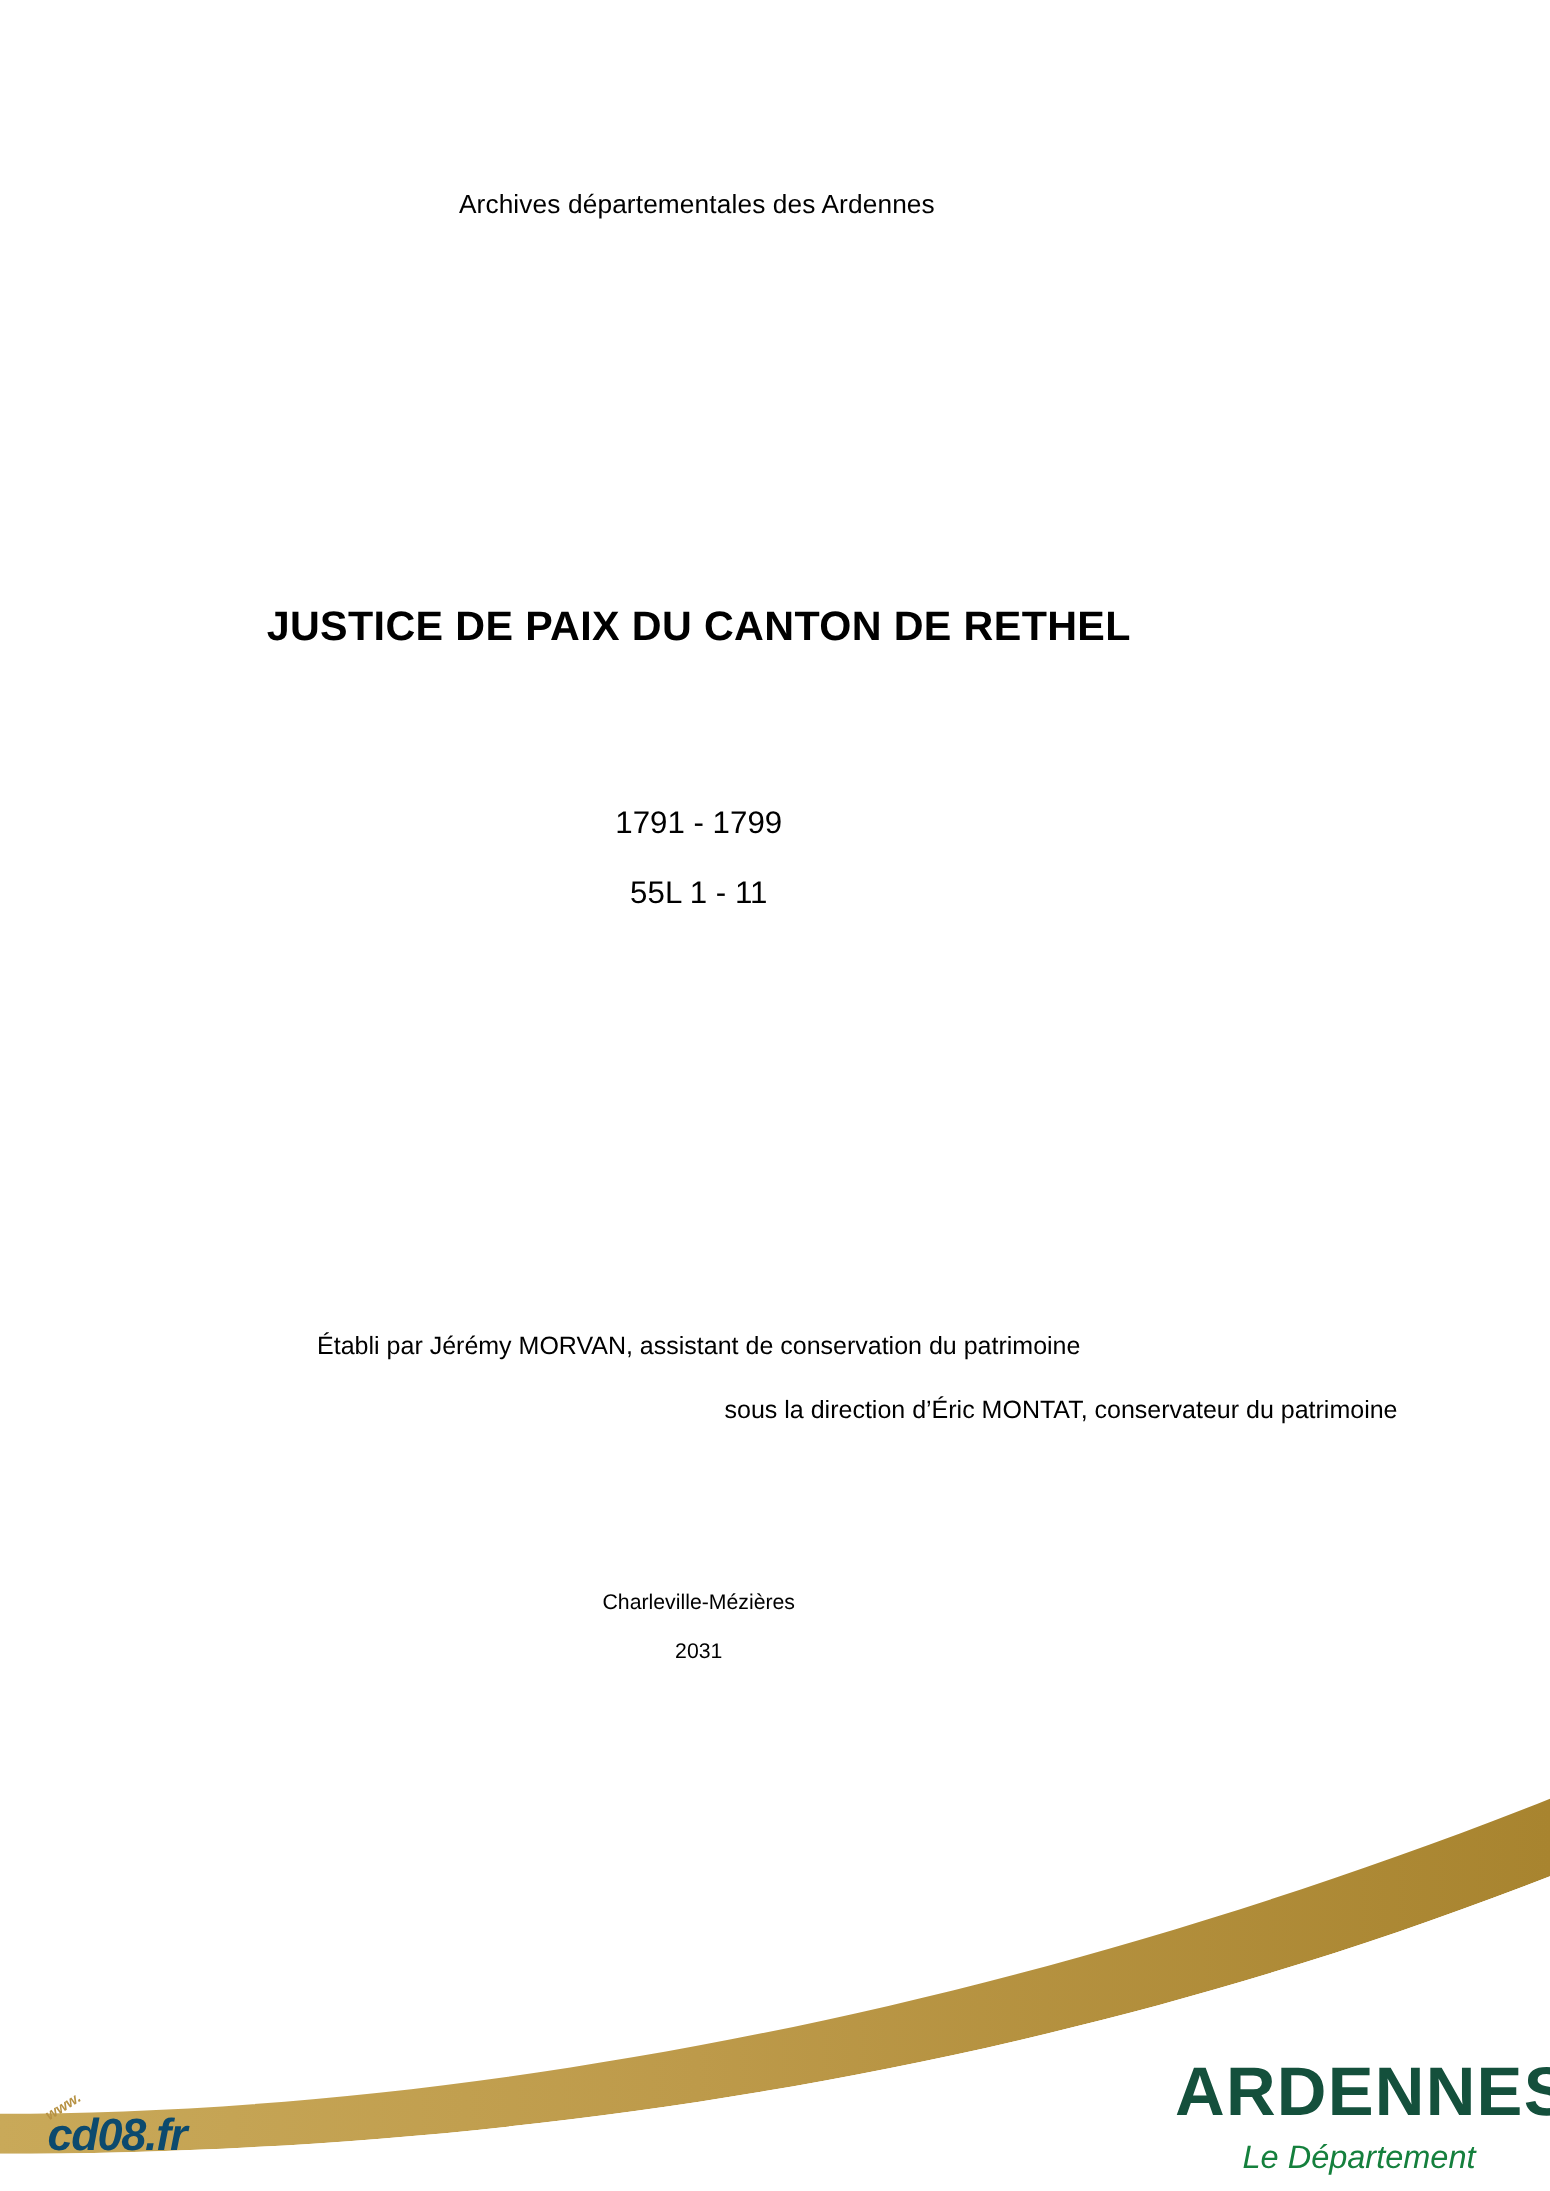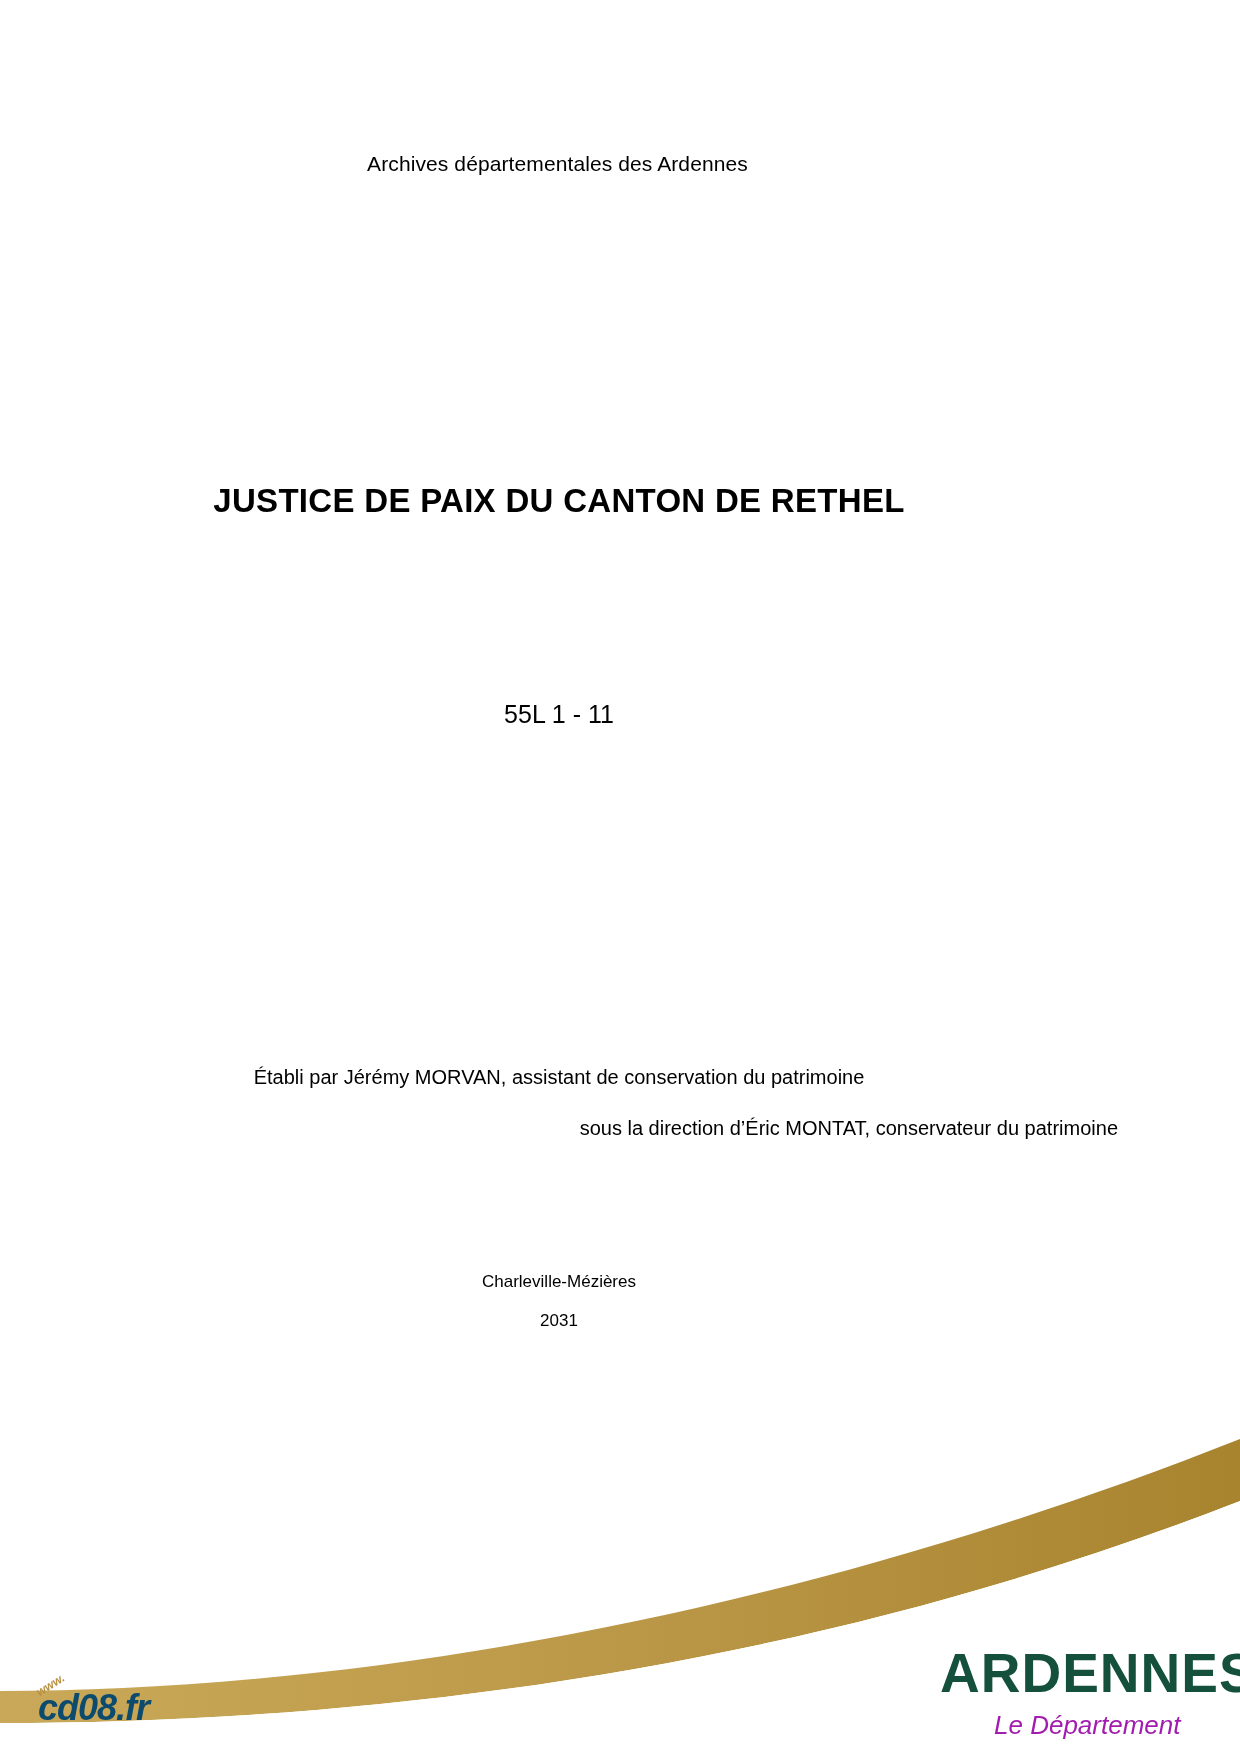--- a/index.html
+++ b/index.html
@@ -171,40 +171,41 @@
     color: #14503c;
     letter-spacing: 1px;
     white-space: nowrap;
   }
   .ardennes-sub {
     position: absolute;
     left: 62px;
     bottom: 2px;
     font-size: 26px;
     font-style: italic;
-    color: #a21caf;
+    color: #15803d;
     white-space: nowrap;
   }
   .boar {
     position: absolute;
     left: 78px;
     bottom: 96px;
     width: 130px;
     height: 70px;
   }
 </style>
 </head>
 <body>
 
 <div class="page">
 
   <div class="institution">Archives départementales des Ardennes</div>
 
   <h1 class="main-title">JUSTICE DE PAIX DU CANTON DE RETHEL</h1>
 
+  <div class="dates">1791 - 1799</div>
 
   <div class="refs">55L 1 - 11</div>
 
   <div class="author-1">Établi par Jérémy MORVAN, assistant de conservation du patrimoine</div>
 
   <div class="author-2">sous la direction d’Éric MONTAT, conservateur du patrimoine</div>
 
   <div class="place">Charleville-Mézières</div>
 
   <div class="year">2031</div>

